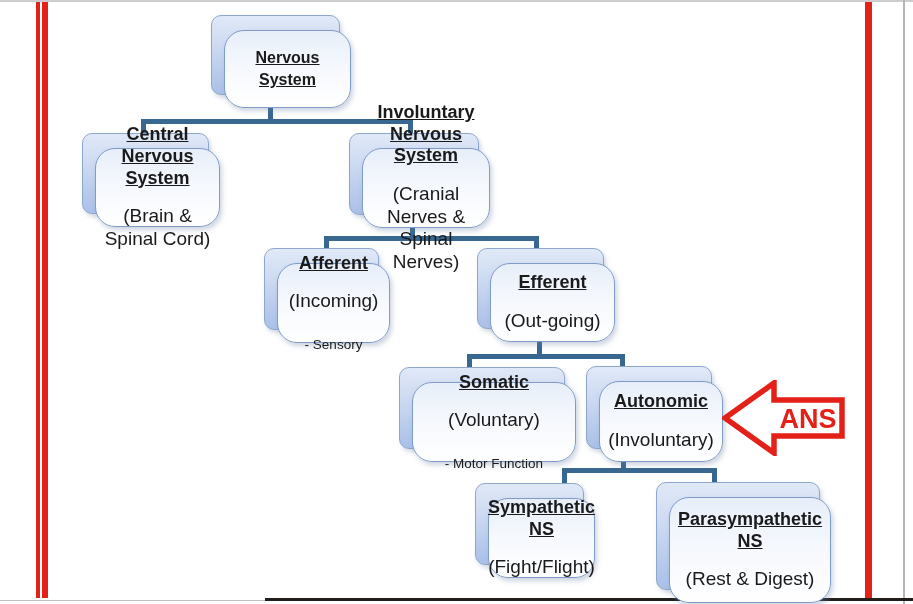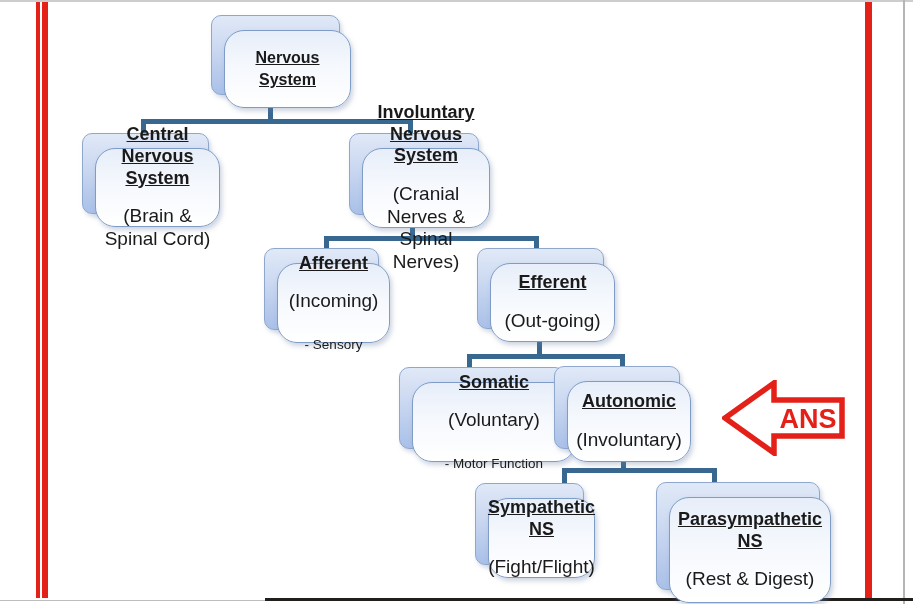--- a/index.html
+++ b/index.html
@@ -127,21 +127,21 @@
 
   <div class="node" style="left:412px;top:382px;width:164px;height:80px">
     <div class="back"></div>
     <div class="front">
       <div class="title">Somatic</div>
       <div class="sub">(Voluntary)</div>
       <div class="extra">- Motor Function</div>
     </div>
   </div>
 
-  <div class="node" style="left:567px;top:381px;width:124px;height:81px">
+  <div class="node" style="left:599px;top:381px;width:124px;height:81px">
     <div class="back"></div>
     <div class="front">
       <div class="title">Autonomic</div>
       <div class="sub">(Involuntary)</div>
     </div>
   </div>
 
   <div class="node" style="left:488px;top:498px;width:107px;height:80px">
     <div class="back"></div>
     <div class="front">

